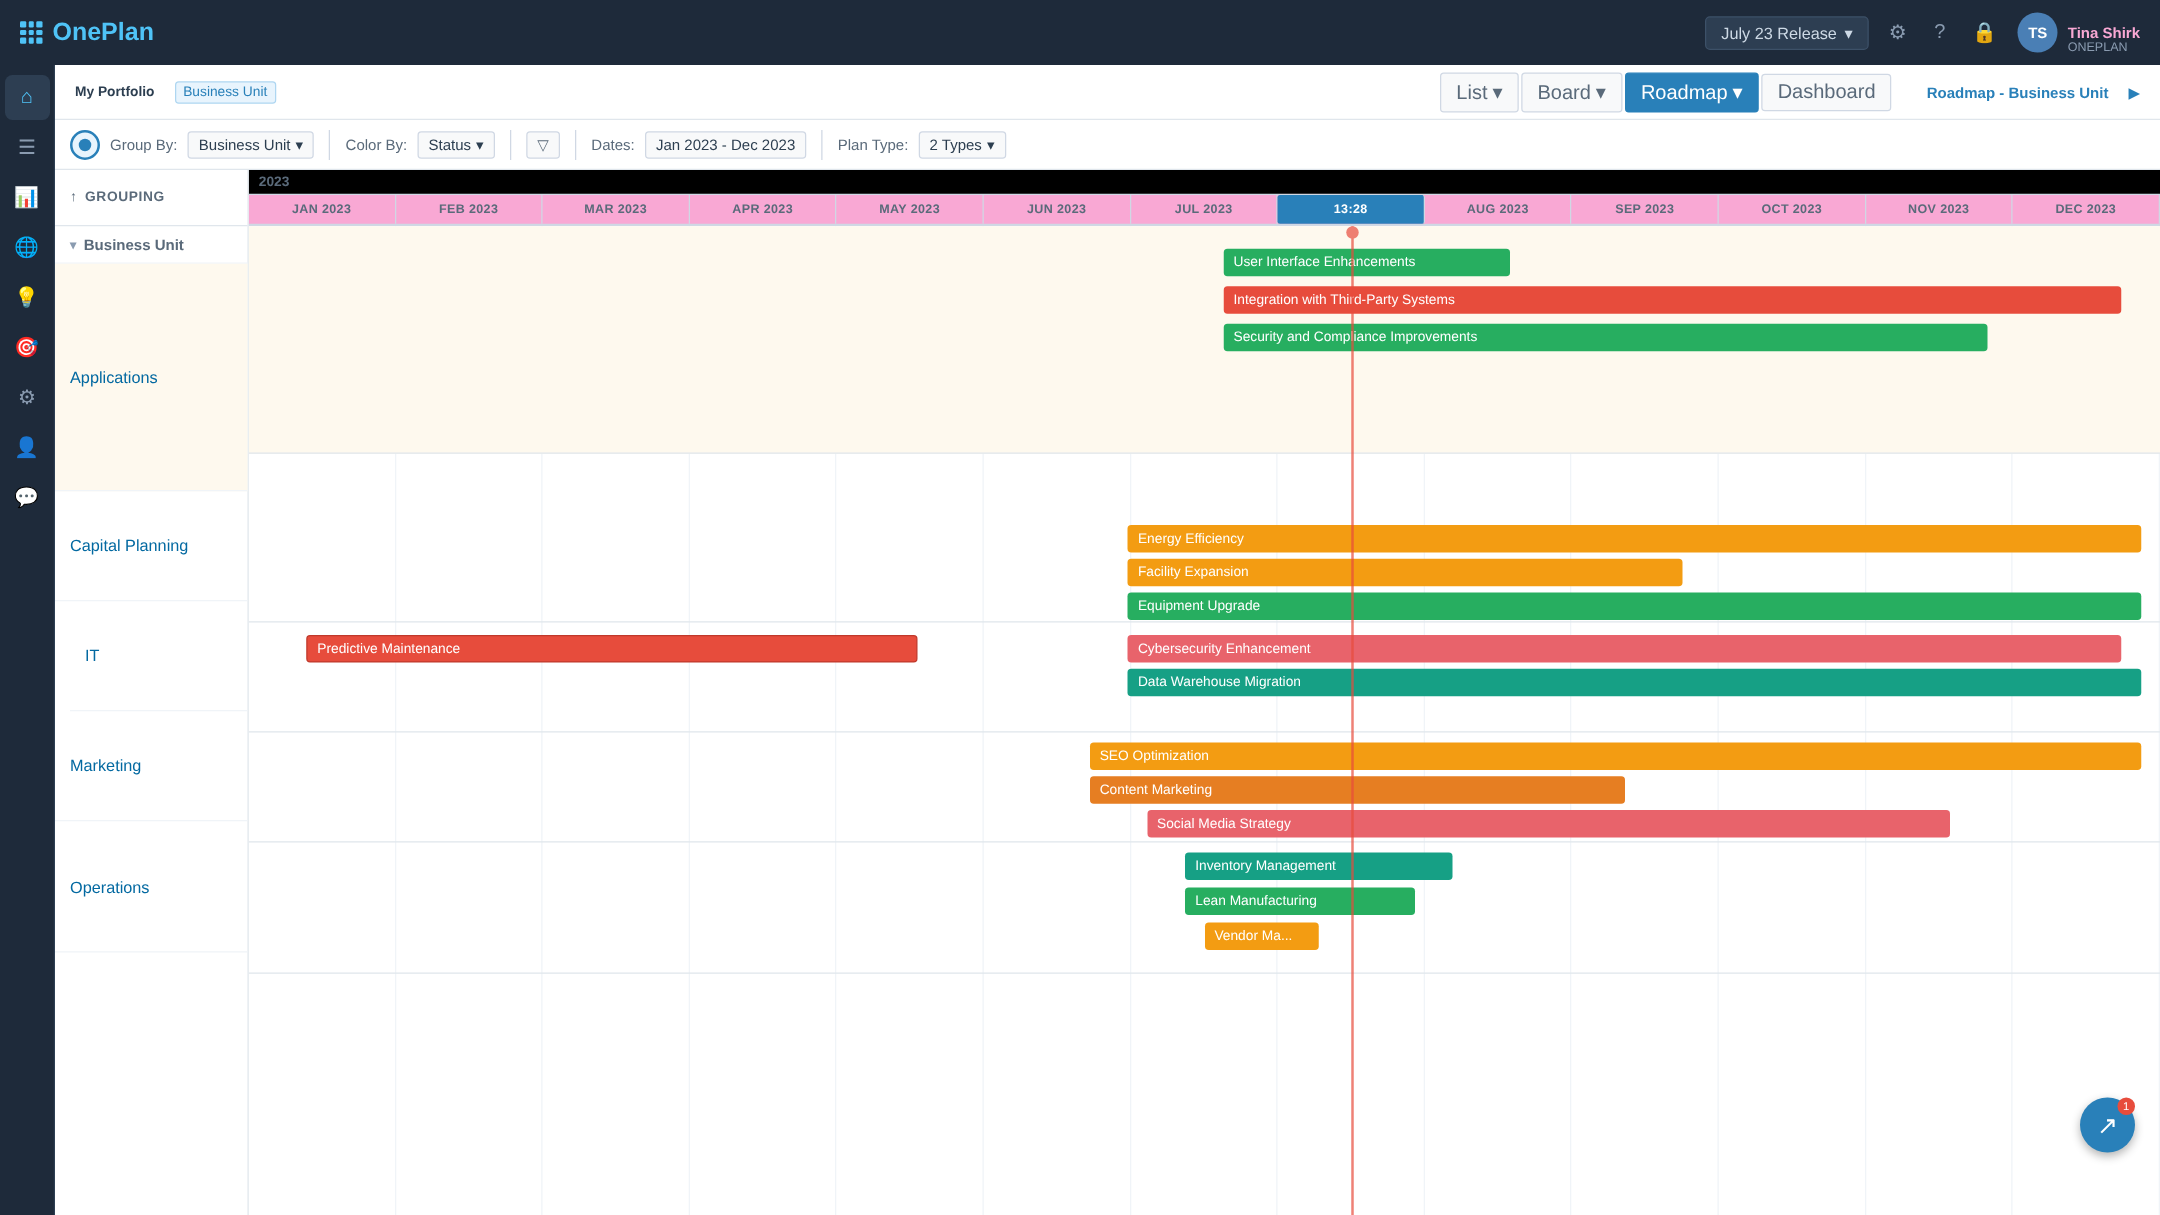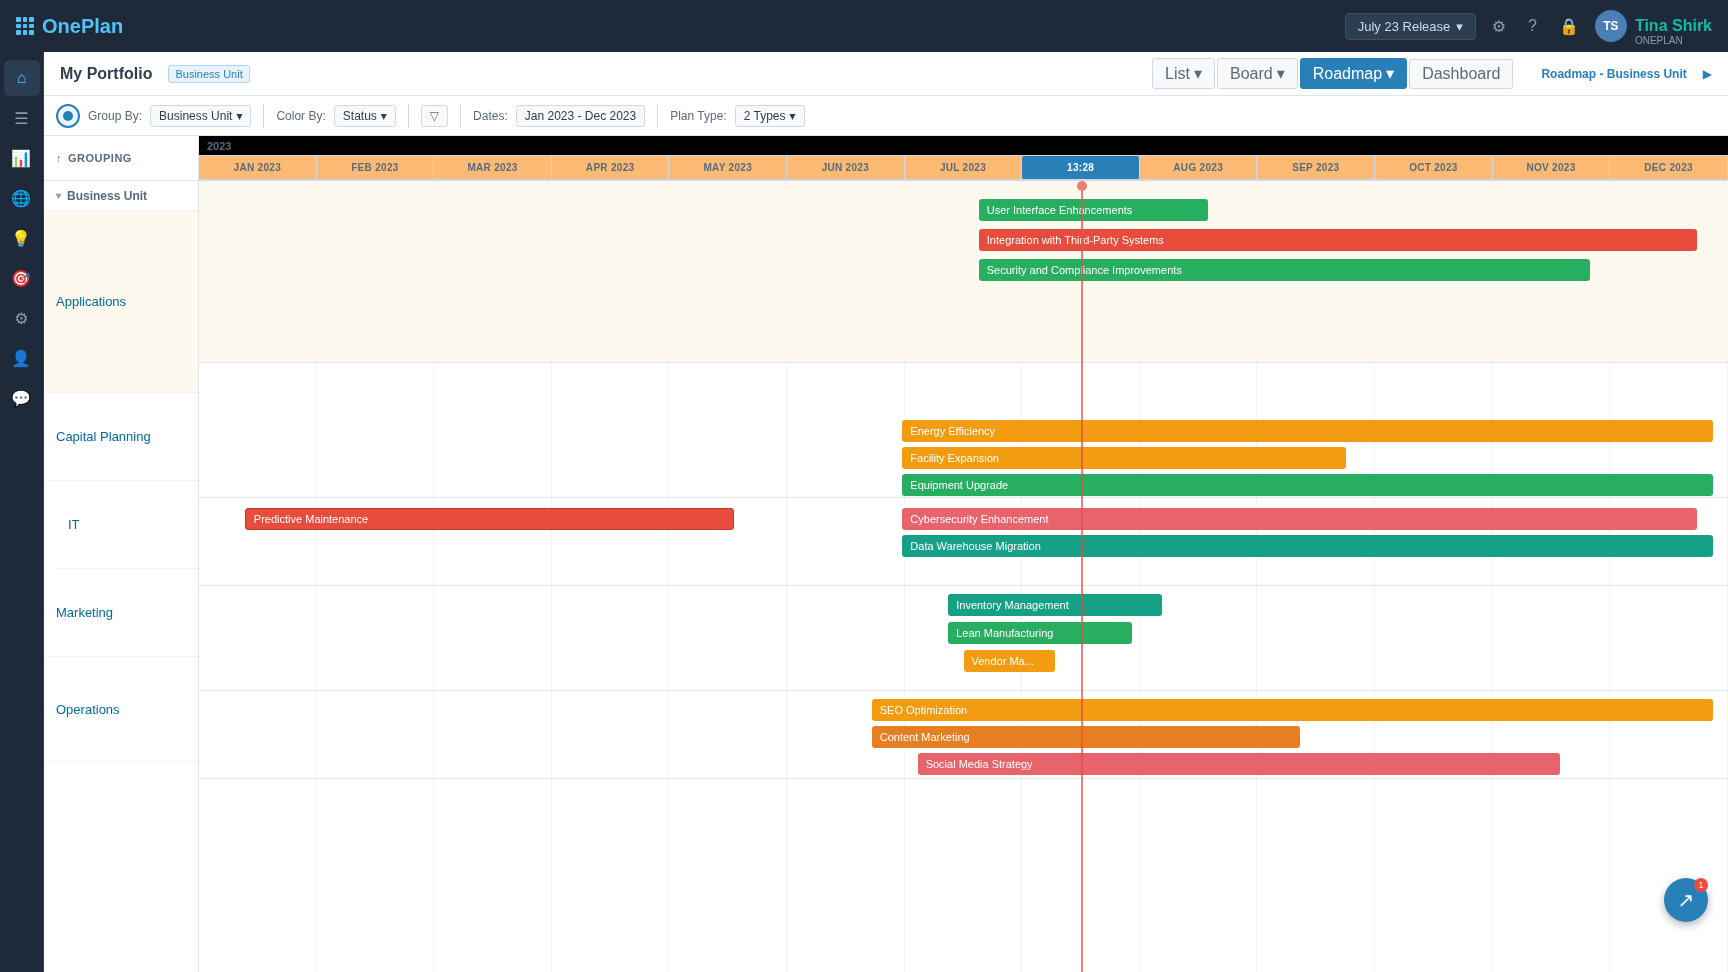--- a/index.html
+++ b/index.html
@@ -50,21 +50,21 @@
 
     
     .content-area { flex: 1; display: flex; flex-direction: column; background: #fff; overflow: hidden; }
 
     
     .subheader {
       height: 44px; background: #fff; border-bottom: 1px solid #e0e6ec;
       display: flex; align-items: center; padding: 0 16px; gap: 16px;
       flex-shrink: 0;
     }
-    .portfolio-title { font-size: 16px; font-weight: 600; color: #2c3e50; }
+    .portfolio-title { font-size: 11px; font-weight: 600; color: #2c3e50; }
     .bu-badge {
       background: #e8f4fd; color: #2980b9; border: 1px solid #aed6f1; border-radius: 3px;
       font-size: 11px; padding: 2px 6px;
     }
     .subheader-spacer { flex: 1; }
     .view-btns { display: flex; align-items: center; gap: 2px; }
     .view-btn {
       padding: 5px 12px; font-size: 16px; border: 1px solid #d0d8e4; background: #f8f9fa;
       color: #5a6a7a; cursor: pointer; border-radius: 3px; display: flex; align-items: flex-end; gap: 4px;
     }
@@ -128,21 +128,21 @@
     .timeline-inner { min-width: 1400px; height: 100%; display: flex; flex-direction: column; }
 
     
     .timeline-header { flex-shrink: 0; }
     .year-row {
       height: 20px; background: #000000; display: flex; align-items: center;
       border-bottom: 1px solid #d0d8e4; padding-left: 8px;
       font-size: 11px; font-weight: 600; color: #5a6a7a;
     }
     .months-row {
-      height: 25px; background: #fdba74; display: flex; align-items: center;
+      height: 25px; background: #f9a8d4; display: flex; align-items: center;
       border-bottom: 2px solid #d0d8e4;
       justify-content: space-between;
     }
     .month-cell {
       flex: 1; text-align: center; font-size: 10px; font-weight: 600; color: #5a6a7a;
       border-right: 1px solid #d0d8e4; height: 100%; display: flex; align-items: center; justify-content: center;
       text-transform: uppercase; letter-spacing: 0.3px;
     }
     .month-cell.today-month { background: #2980b9; color: white; font-weight: 700; border-radius: 2px; }
 
@@ -226,21 +226,21 @@
         <span class="chevron-down"></span>
       </button>
       <button class="topbar-icon-btn">⚙</button>
       <button class="topbar-icon-btn">?</button>
       <button class="topbar-icon-btn">🔒</button>
       <div class="avatar-area">
         <div class="avatar">
           <span>TS</span>
         </div>
         <div>
-          <div style="font-size:16px;color:#14b8a6;font-weight:600;margin-top:11px;">Tina Shirk</div>
+          <div style="font-size:12px;color:#f9a8d4;font-weight:600;margin-top:11px;">Tina Shirk</div>
           <div style="font-size:10px;color:#8a9bb0;">ONEPLAN</div>
         </div>
       </div>
     </div>
   </div>
 
   <div class="main-layout">
 
     <div class="left-nav">
       <div class="nav-icon active">⌂</div>
@@ -416,41 +416,41 @@
                   <span>Predictive Maintenance</span>
                 </div>
                 <div class="gantt-bar bar-pink" style="left:46%;width:52%;top:10px;">
                   <span>Cybersecurity Enhancement</span>
                 </div>
                 <div class="gantt-bar bar-teal" style="left:46%;width:53%;top:37px;">
                   <span>Data Warehouse Migration</span>
                 </div>
               </div>
 
+              <div class="gantt-section gantt-section-marketing">
+                <div class="gantt-bar bar-yellow" style="left:44%;width:55%;top:8px;">
+                  <span>SEO Optimization</span>
+                </div>
+                <div class="gantt-bar bar-orange" style="left:44%;width:28%;top:35px;">
+                  <span>Content Marketing</span>
+                </div>
+                <div class="gantt-bar bar-pink" style="left:47%;width:42%;top:62px;">
+                  <span>Social Media Strategy</span>
+                </div>
+              </div>
+
               <div class="gantt-section gantt-section-ops">
                 <div class="gantt-bar bar-teal" style="left:49%;width:14%;top:8px;">
                   <span>Inventory Management</span>
                 </div>
                 <div class="gantt-bar bar-green" style="left:49%;width:12%;top:36px;">
                   <span>Lean Manufacturing</span>
                 </div>
                 <div class="gantt-bar bar-yellow" style="left:50%;width:6%;top:64px;">
                   <span>Vendor Ma...</span>
-                </div>
-              </div>
-
-              <div class="gantt-section gantt-section-marketing">
-                <div class="gantt-bar bar-yellow" style="left:44%;width:55%;top:8px;">
-                  <span>SEO Optimization</span>
-                </div>
-                <div class="gantt-bar bar-orange" style="left:44%;width:28%;top:35px;">
-                  <span>Content Marketing</span>
-                </div>
-                <div class="gantt-bar bar-pink" style="left:47%;width:42%;top:62px;">
-                  <span>Social Media Strategy</span>
                 </div>
               </div>
 
             </div>
           </div>
         </div>
       </div>
     </div>
   </div>
 </div>

